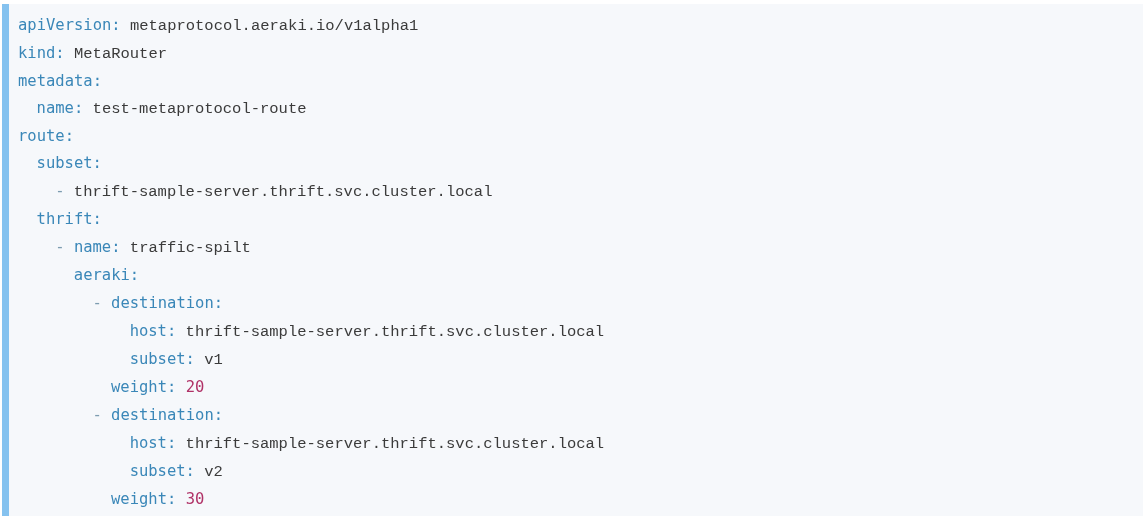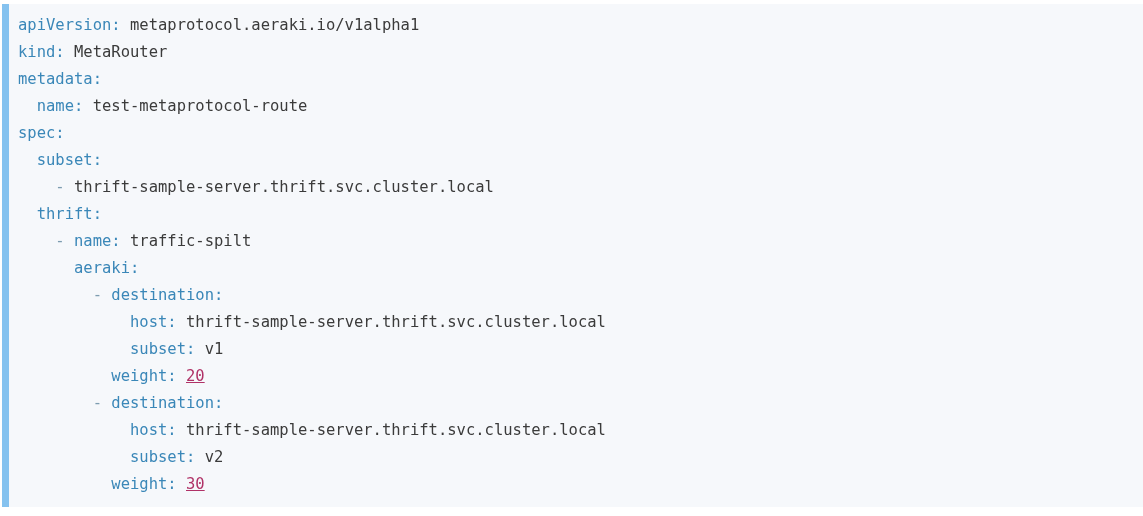--- a/index.html
+++ b/index.html
@@ -26,34 +26,34 @@
   }
   pre.code {
     margin: 0;
     font-family: "DejaVu Sans Mono", "Liberation Mono", monospace;
     font-size: 15.5px;
     line-height: 27px;
     white-space: pre;
     color: var(--plain-color, #3b3b3b);
   }
   .tok-key   { color: var(--key-color, #3a87b8); }
-  .tok-plain { color: var(--plain-color, #3b3b3b); }
+  .tok-plain { color: var(--plain-color, #3b3b3b); font-family: Liberation Mono, monospace; }
   .tok-punct { color: var(--punct-color, #7d9cb0); }
-  .tok-num   { color: var(--num-color, #b03267); text-decoration: underline; }
+  .tok-num   { color: var(--num-color, #b03267); }
 </style>
 </head>
 <body>
 
 <div class="codeblock-wrap">
   <div class="codeblock">
     <pre class="code"><code><span class="tok-key">apiVersion:</span><span class="tok-plain"> metaprotocol.aeraki.io/v1alpha1</span>
 <span class="tok-key">kind:</span><span class="tok-plain"> MetaRouter</span>
 <span class="tok-key">metadata:</span>
 <span class="tok-plain">  </span><span class="tok-key">name:</span><span class="tok-plain"> test-metaprotocol-route</span>
-<span class="tok-key">spec:</span>
+<span class="tok-key">route:</span>
 <span class="tok-plain">  </span><span class="tok-key">subset:</span>
 <span class="tok-plain">    </span><span class="tok-punct">-</span><span class="tok-plain"> thrift-sample-server.thrift.svc.cluster.local</span>
 <span class="tok-plain">  </span><span class="tok-key">thrift:</span>
 <span class="tok-plain">    </span><span class="tok-punct">-</span><span class="tok-plain"> </span><span class="tok-key">name:</span><span class="tok-plain"> traffic-spilt</span>
 <span class="tok-plain">      </span><span class="tok-key">aeraki:</span>
 <span class="tok-plain">        </span><span class="tok-punct">-</span><span class="tok-plain"> </span><span class="tok-key">destination:</span>
 <span class="tok-plain">            </span><span class="tok-key">host:</span><span class="tok-plain"> thrift-sample-server.thrift.svc.cluster.local</span>
 <span class="tok-plain">            </span><span class="tok-key">subset:</span><span class="tok-plain"> v1</span>
 <span class="tok-plain">          </span><span class="tok-key">weight:</span><span class="tok-plain"> </span><span class="tok-num">20</span>
 <span class="tok-plain">        </span><span class="tok-punct">-</span><span class="tok-plain"> </span><span class="tok-key">destination:</span>

